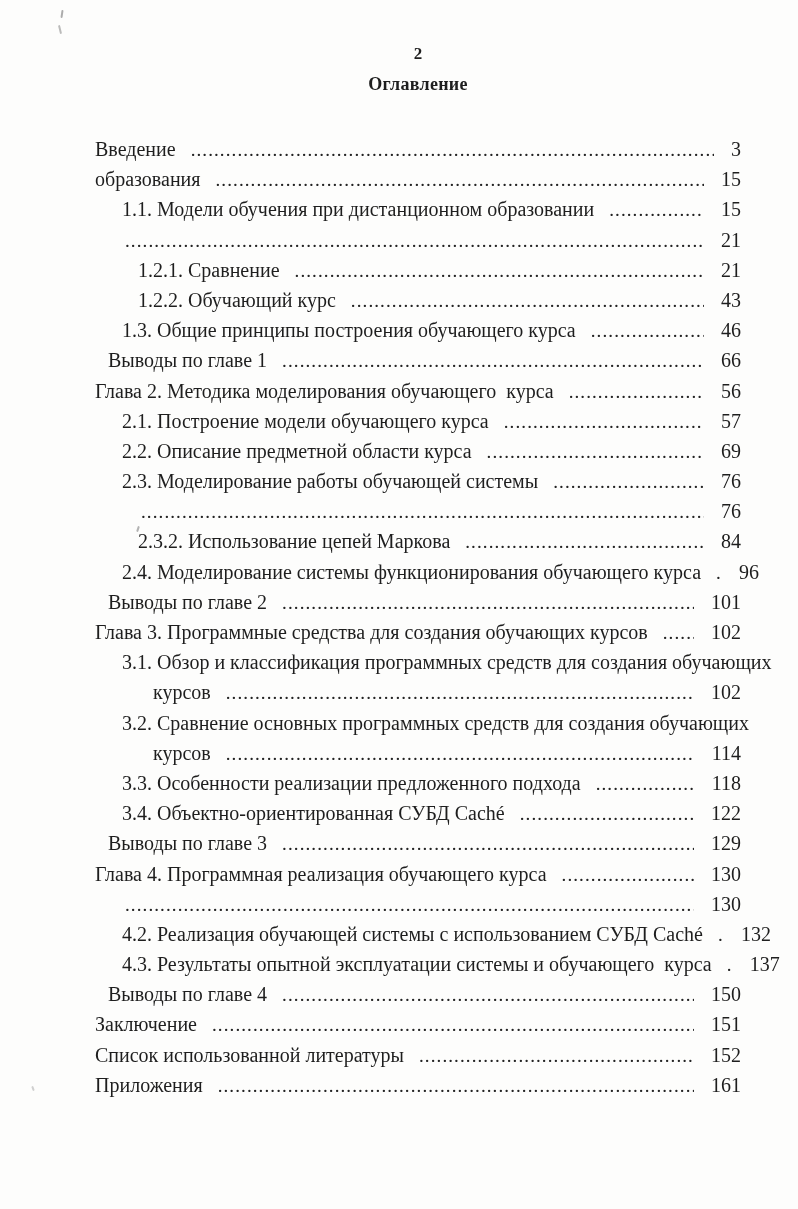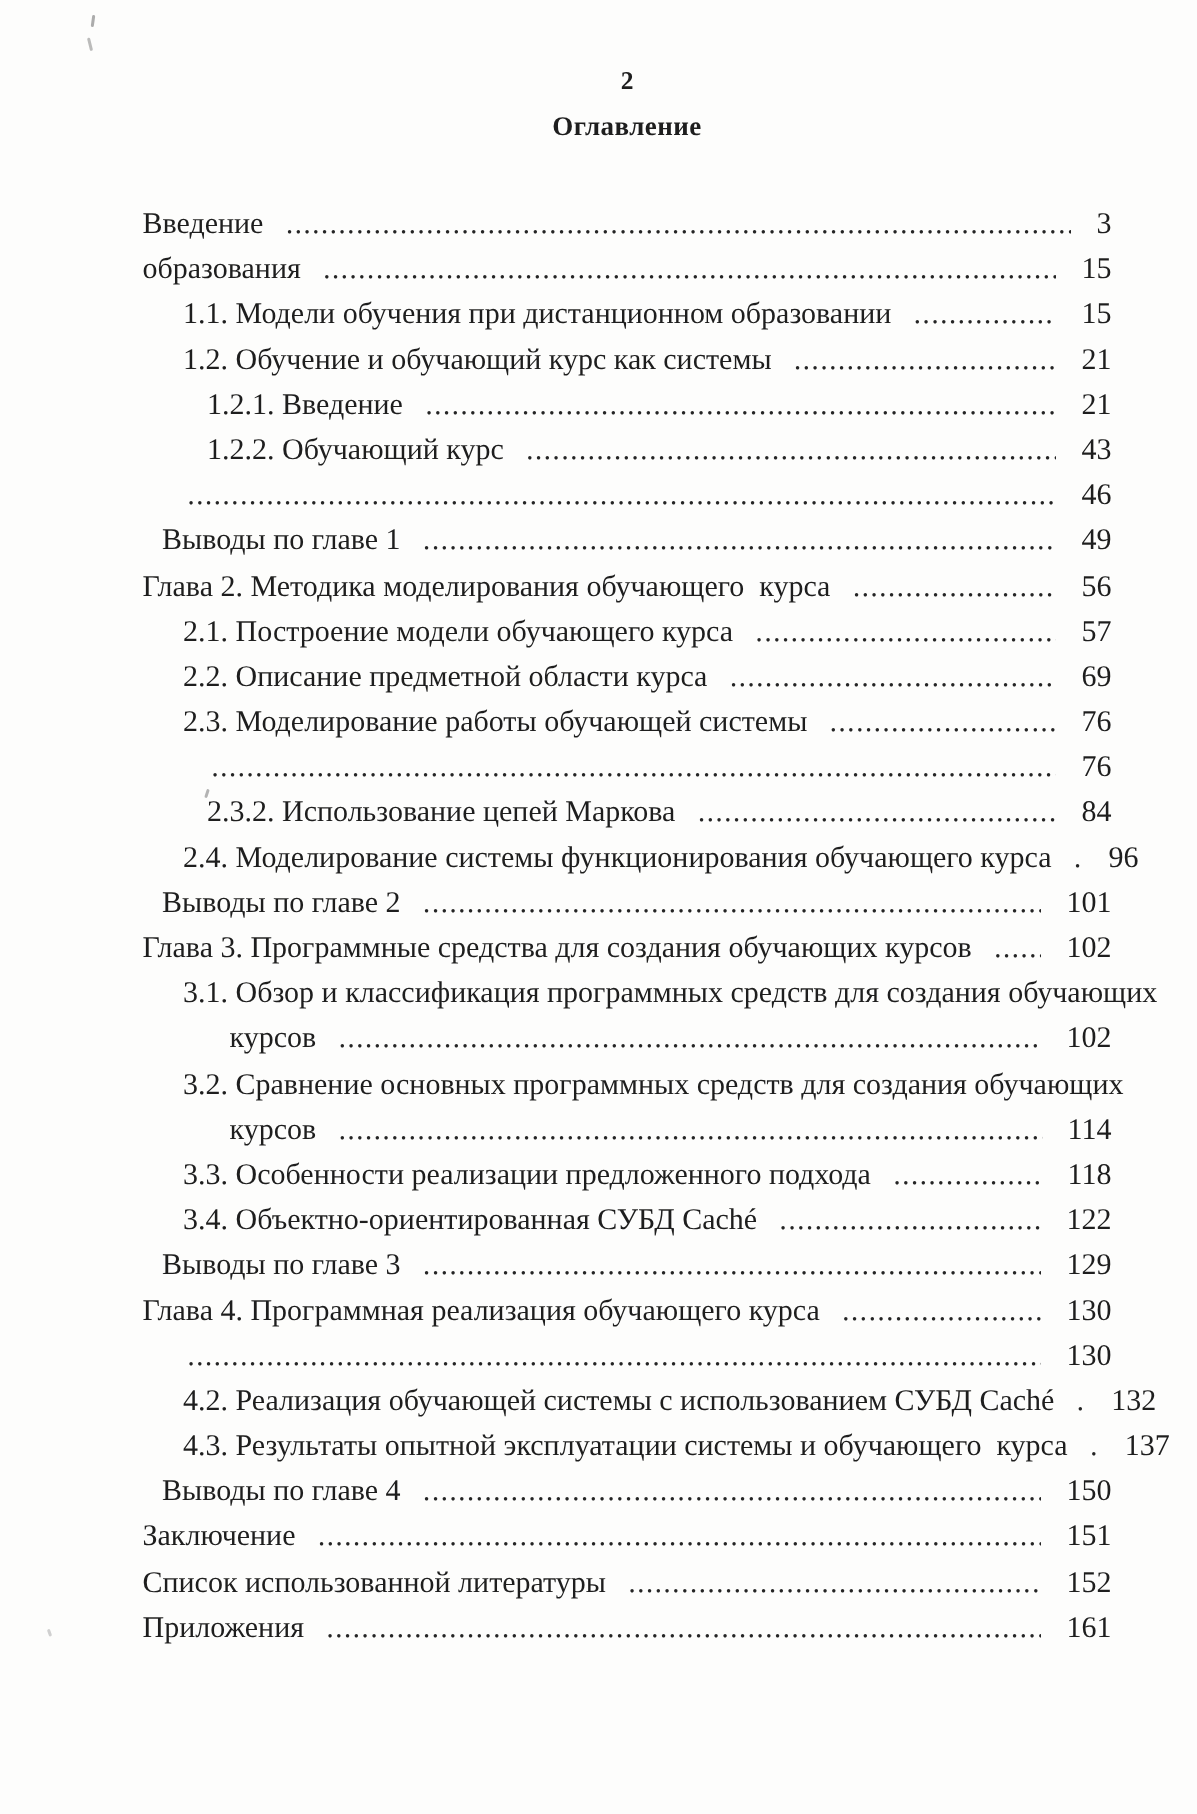--- a/index.html
+++ b/index.html
@@ -57,42 +57,42 @@
         <span class="txt">образования</span>
         <span class="leader">........................................................................................................................................................................................................</span>
         <span class="pg">15</span>
       </div>
       <div class="row ind-s1">
         <span class="txt">1.1. Модели обучения при дистанционном образовании</span>
         <span class="leader">........................................................................................................................................................................................................</span>
         <span class="pg">15</span>
       </div>
       <div class="row ind-s1">
-        <span class="txt">1.2. Обучение и обучающий курс как системы</span>
         <span class="leader">........................................................................................................................................................................................................</span>
         <span class="pg">21</span>
       </div>
       <div class="row ind-s2">
-        <span class="txt">1.2.1. Введение</span>
+        <span class="txt">1.2.1. Сравнение</span>
         <span class="leader">........................................................................................................................................................................................................</span>
         <span class="pg">21</span>
       </div>
       <div class="row ind-s2">
         <span class="txt">1.2.2. Обучающий курс</span>
         <span class="leader">........................................................................................................................................................................................................</span>
         <span class="pg">43</span>
       </div>
       <div class="row ind-s1">
+        <span class="txt">1.3. Общие принципы построения обучающего курса</span>
         <span class="leader">........................................................................................................................................................................................................</span>
         <span class="pg">46</span>
       </div>
       <div class="row ind-summary">
         <span class="txt">Выводы по главе 1</span>
         <span class="leader">........................................................................................................................................................................................................</span>
-        <span class="pg">49</span>
+        <span class="pg">66</span>
       </div>
       <div class="row ind-h1">
         <span class="txt">Глава 2. Методика моделирования обучающего  курса</span>
         <span class="leader">........................................................................................................................................................................................................</span>
         <span class="pg">56</span>
       </div>
       <div class="row ind-s1">
         <span class="txt">2.1. Построение модели обучающего курса</span>
         <span class="leader">........................................................................................................................................................................................................</span>
         <span class="pg">57</span>

